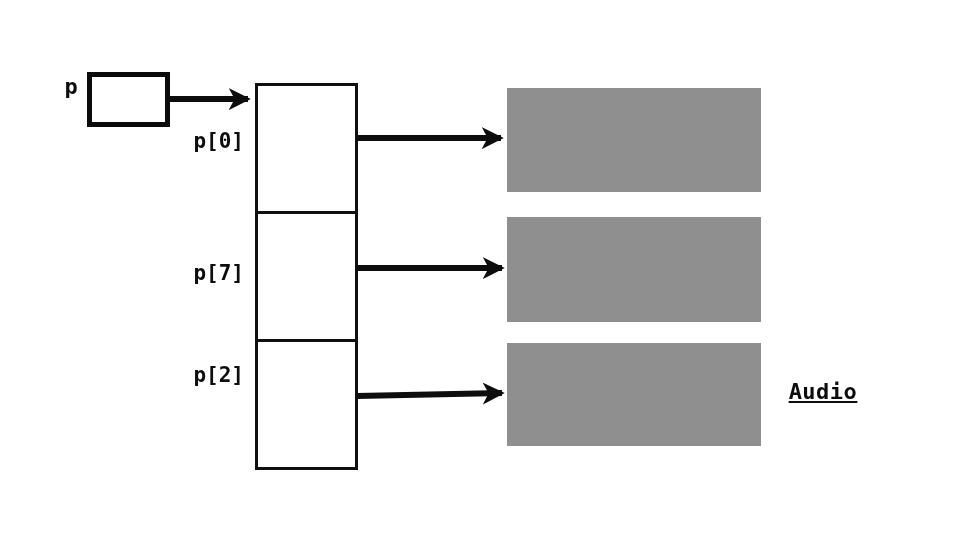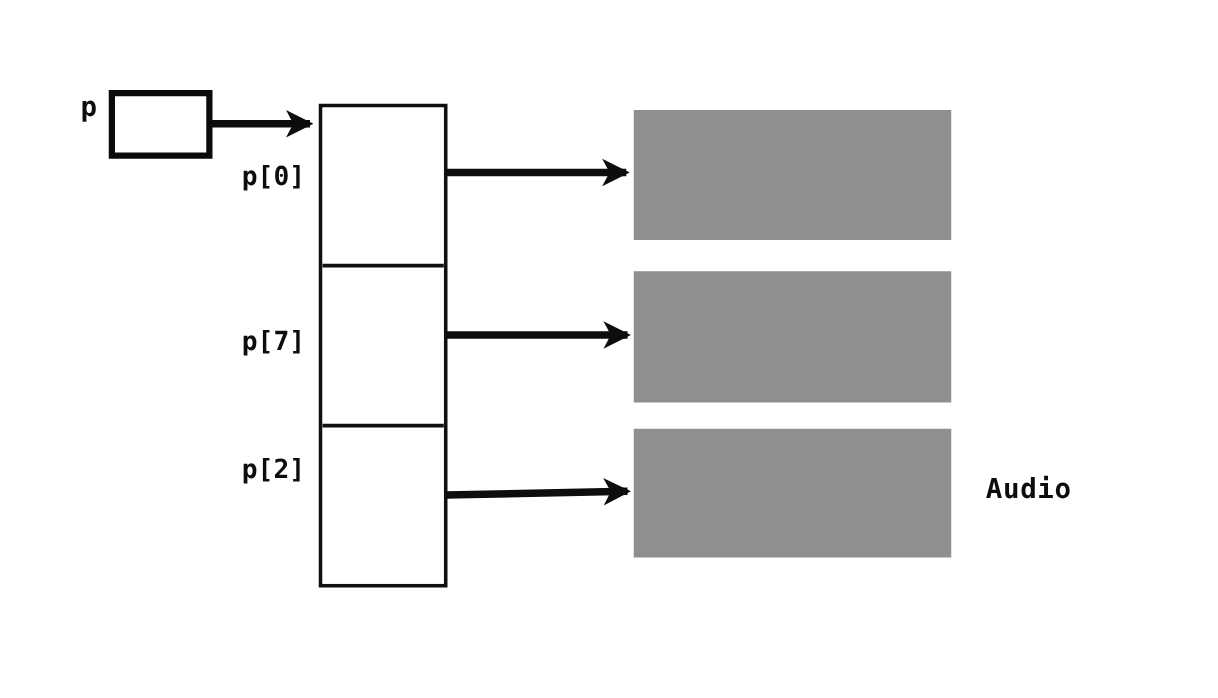--- a/index.html
+++ b/index.html
@@ -72,21 +72,21 @@
   .device-label {
     left: 723px;
     width: 200px;
     text-align: center;
     font-size: 22px;
     line-height: 26px;
     letter-spacing: 0.5px;
   }
   .device-label-0 { top: 122px; }
   .device-label-1 { top: 253px; }
-  .device-label-2 { top: 379px; }
+  .device-label-2 { top: 379px; text-decoration: underline; }
 
   .arrow-layer {
     left: 0; top: 0;
     width: 974px; height: 558px;
     pointer-events: none;
   }
 </style>
 </head>
 <body>
 

